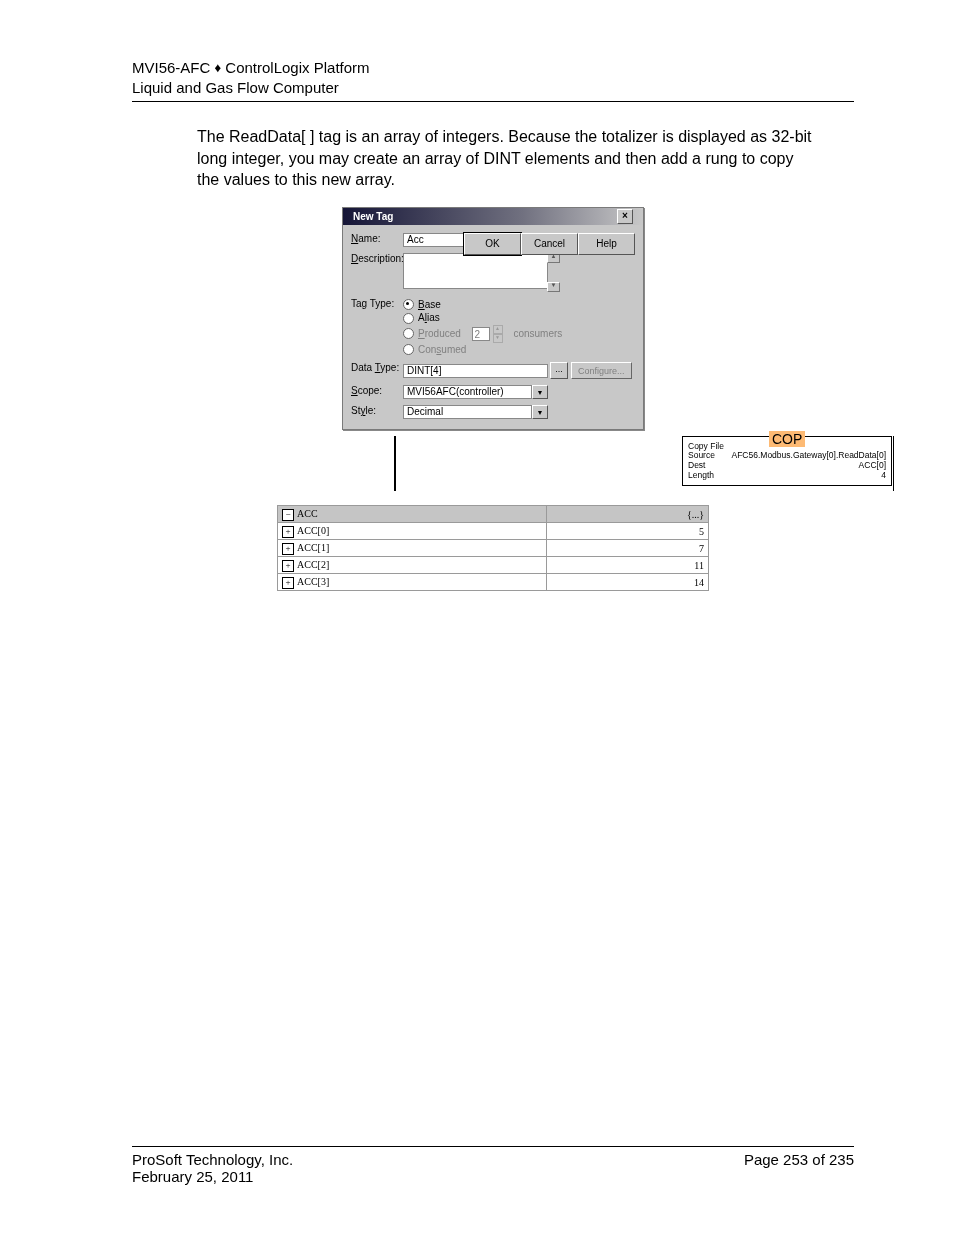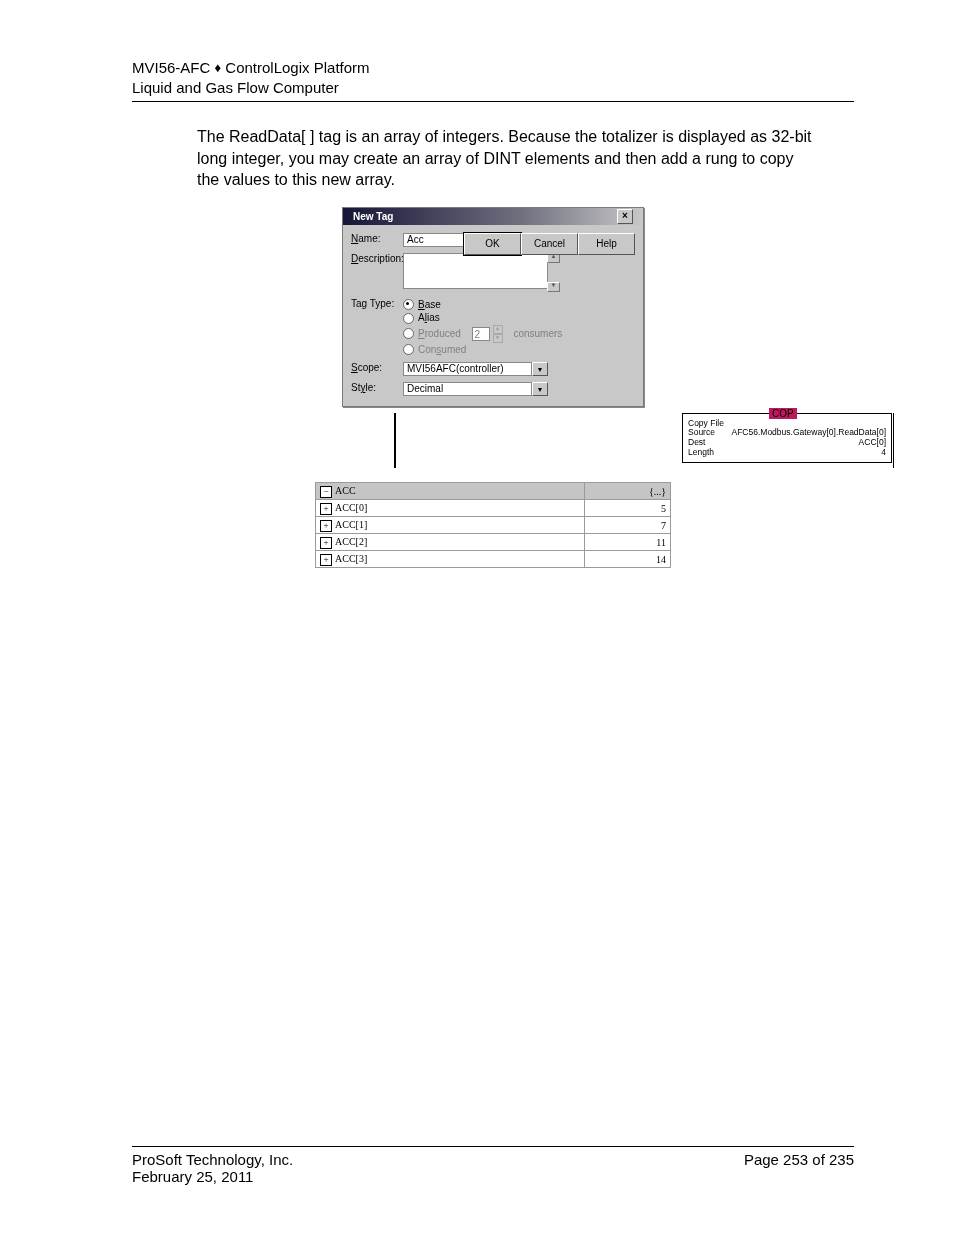--- a/index.html
+++ b/index.html
@@ -39,24 +39,24 @@
   .dropdown .inp{flex:1}
   .dd-btn{width:14px;background:#c8c8c8;border:1px solid #fff;border-right-color:#555;border-bottom-color:#555;font-size:7px;display:flex;align-items:center;justify-content:center}
   .ellips-btn{width:16px;height:15px;margin-left:2px;background:#c8c8c8;border:1px solid #fff;border-right-color:#555;border-bottom-color:#555;font-size:9px;text-align:center;line-height:12px}
   .cfg-btn{height:15px;padding:0 6px;margin-left:3px;font-size:9px;color:#808080;background:#c8c8c8;border:1px solid #fff;border-right-color:#666;border-bottom-color:#666;display:flex;align-items:center}
 
   .ladder{position:relative;width:500px;height:55px;margin:6px 0 14px 262px;font-size:9px;font-family:Arial}
   .rail-l{position:absolute;left:0;top:0;bottom:0;width:1.5px;background:#000}
   .rail-r{position:absolute;right:0;top:0;bottom:0;width:1.5px;background:#000}
   .cop-box{position:absolute;right:2px;top:0;width:210px}
   .cop-frame{border:1px solid #000;padding:4px 5px 4px 5px;font-size:8.5px;position:relative}
-  .cop-legend{position:absolute;top:-6px;left:86px;background:#be185d;padding:0 3px;font-size:10px}
+  .cop-legend{position:absolute;top:-6px;left:86px;background:#fdba74;padding:0 3px;font-size:14px}
   .cop-row{display:flex;justify-content:space-between;line-height:1.15}
 
-  .arr-table{width:356px;margin:8px auto 4px auto;border-collapse:collapse;font-size:10px;font-family:"Segoe UI",Tahoma}
+  .arr-table{width:432px;margin:8px auto 4px auto;border-collapse:collapse;font-size:10px;font-family:"Segoe UI",Tahoma}
   .arr-table td{border:1px solid #9a9a9a;padding:1px 4px;height:14px}
   .arr-table .name{width:260px}
   .arr-table .val{text-align:right}
   .arr-table tr.head td{background:#c5c5c5}
   .arr-table tr.data td{background:#fff}
   .tog{display:inline-block;width:10px;height:10px;border:1px solid #000;text-align:center;line-height:8px;font-size:9px;margin-right:3px;background:#fff}
   .ind1{padding-left:14px}
 
   .footer{position:absolute;left:132px;right:100px;bottom:50px;font-size:15px}
   .fhr{border:none;border-top:1.5px solid #000;margin:0 0 4px 0}
@@ -131,20 +131,28 @@
                 </span>
               &nbsp;<span>consumers</span>
             </div>
             <div class="radio-item disabled">
                 <span class="radio"></span>
                 <span>Con<u class="s">s</u>umed</span>
               </div>
           </div>
         </div>
 
+        <div class="row">
+          <div class="lbl">Data <u class="s">T</u>ype:</div>
+          <div class="field-col" style="display:flex;align-items:center">
+            <div class="input w110">DINT[4]</div>
+            <div class="ellips-btn">...</div>
+            <div class="cfg-btn">Configure...</div>
+          </div>
+        </div>
 
         <div class="row">
           <div class="lbl"><u class="s">S</u>cope:</div>
           <div class="field-col">
             <div class="dropdown">
               <div class="input inp">MVI56AFC(controller)</div>
               <div class="dd-btn">▼</div>
             </div>
           </div>
         </div>

